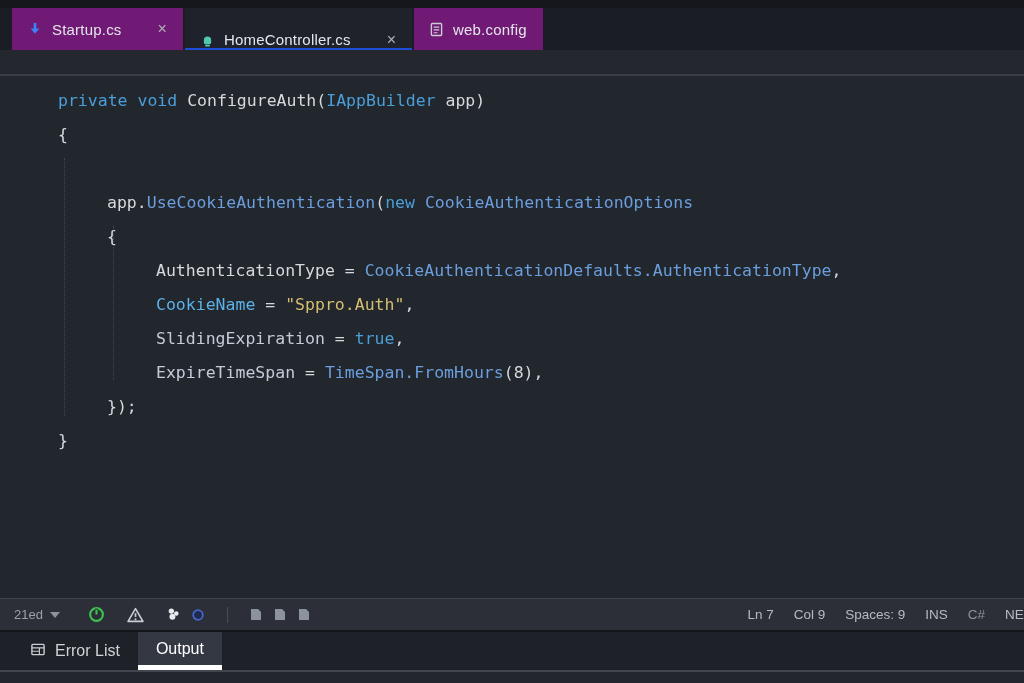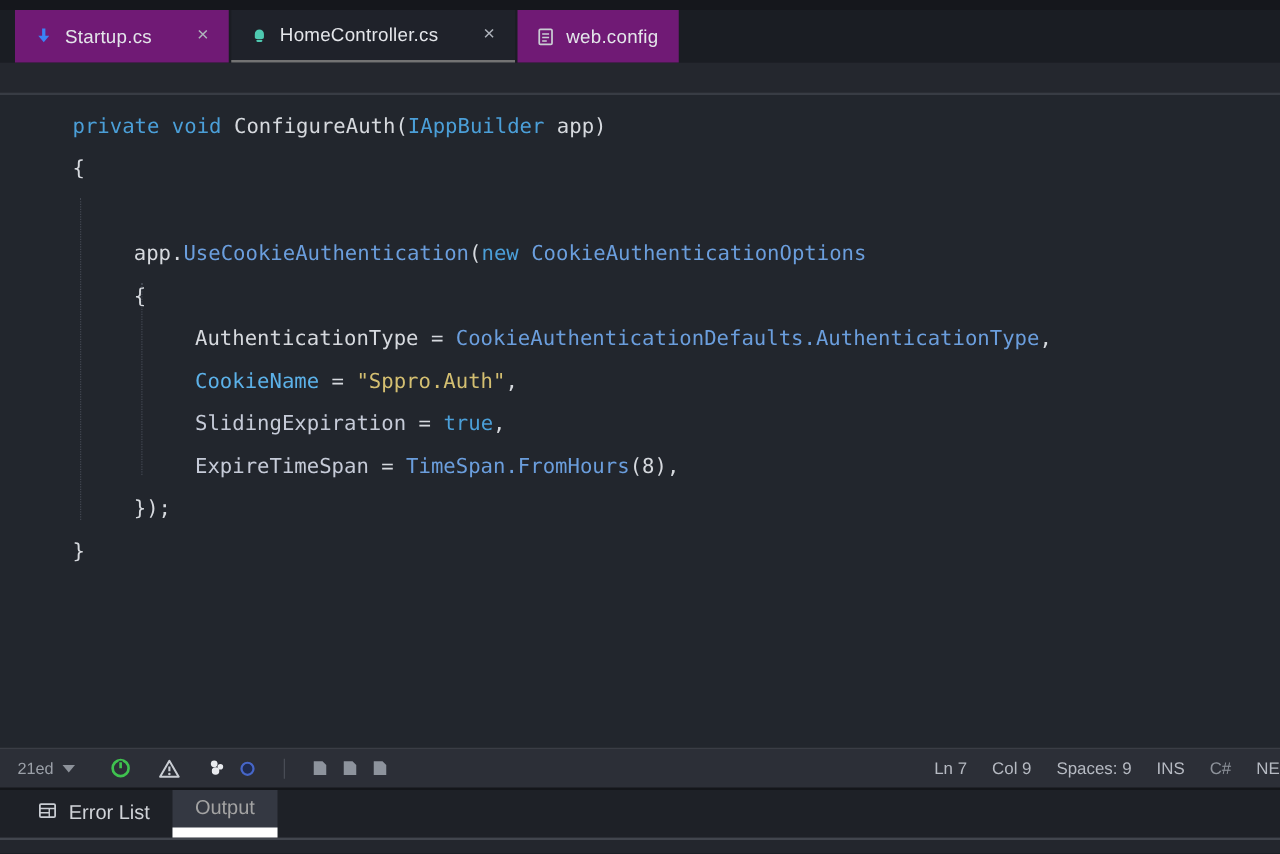--- a/index.html
+++ b/index.html
@@ -3,21 +3,21 @@
 <meta charset="utf-8">
 <style>
   * { margin:0; padding:0; box-sizing:border-box; }
   html,body { width:1024px; height:683px; overflow:hidden; background:#15171c; font-family:"Liberation Sans",sans-serif; }
 
   .top-strip { height:8px; background:#15171c; }
 
   
   .tab-bar { height:42px; background:#1a1d23; display:flex; align-items:stretch; padding-left:12px; }
   .tab { display:flex; align-items:center; gap:10px; padding:0 16px; background:#701a75; margin-right:2px; cursor:pointer; position:relative; }
-  .tab.active { background:#1f222a; border-bottom:2px solid #737373; }
+  .tab.active { background:#1f222a; border-bottom:2px solid #1d4ed8;align-items:flex-end; }
   .tab-label { color:#e4e6ea; font-size:15px; letter-spacing:.2px; }
   .tab-close { color:#aeb3bb; font-size:16px; margin-left:26px; line-height:1; cursor:pointer; }
   .tab .icon { display:flex; align-items:center; }
 
   
   .editor-gap { height:24px; background:#24272e; }
   .editor-divider { height:2px; background:#383c44; }
   .editor { height:522px; background:#22262d; position:relative; padding-top:8px; }
   .code-line { height:34px; line-height:34px; font-family:"DejaVu Sans Mono",monospace; font-size:16.5px; white-space:pre; color:#d6d9de; }
   .tok-kw { color:#4b9fd8; }
@@ -40,21 +40,21 @@
   .status-icons .pair { display:flex; align-items:center; gap:10px; }
   .v-sep { width:1px; height:16px; background:#484c55; }
   .doc-icons { display:flex; align-items:center; gap:12px; }
   .status-right { margin-left:auto; display:flex; align-items:center; gap:20px; color:#b6bac2; font-size:13.5px; margin-right:-8px; white-space:nowrap; }
   .status-right .dim { color:#8e939b; }
   .sicon { display:flex; align-items:center; cursor:pointer; }
 
   
   .panel-tabs { height:38px; background:#1e2127; display:flex; align-items:stretch; padding-left:12px; }
   .panel-tab { display:flex; align-items:center; gap:9px; padding:0 18px; color:#d0d3d8; font-size:16px; cursor:pointer; }
-  .panel-tab.active { background:#343842; border-bottom:8px solid #ffffff; color:#a3a3a3;justify-content:flex-end; }
+  .panel-tab.active { background:#343842; border-bottom:5px solid #ffffff; color:#ffffff;justify-content:flex-end; }
   .panel-divider { height:2px; background:#41454d; }
   .panel-body { height:11px; background:#23262d; }
 </style>
 </head>
 <body>
 
 <div class="top-strip"></div>
 
 <div class="tab-bar">
   <div class="tab">

